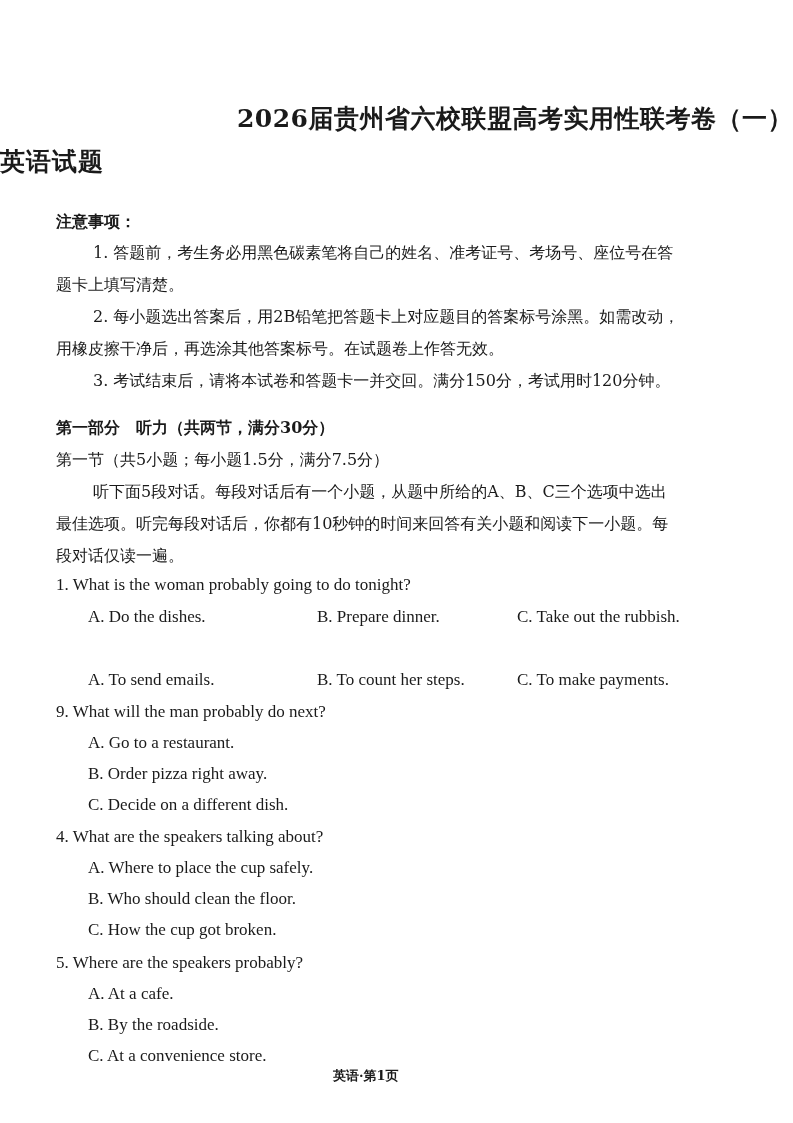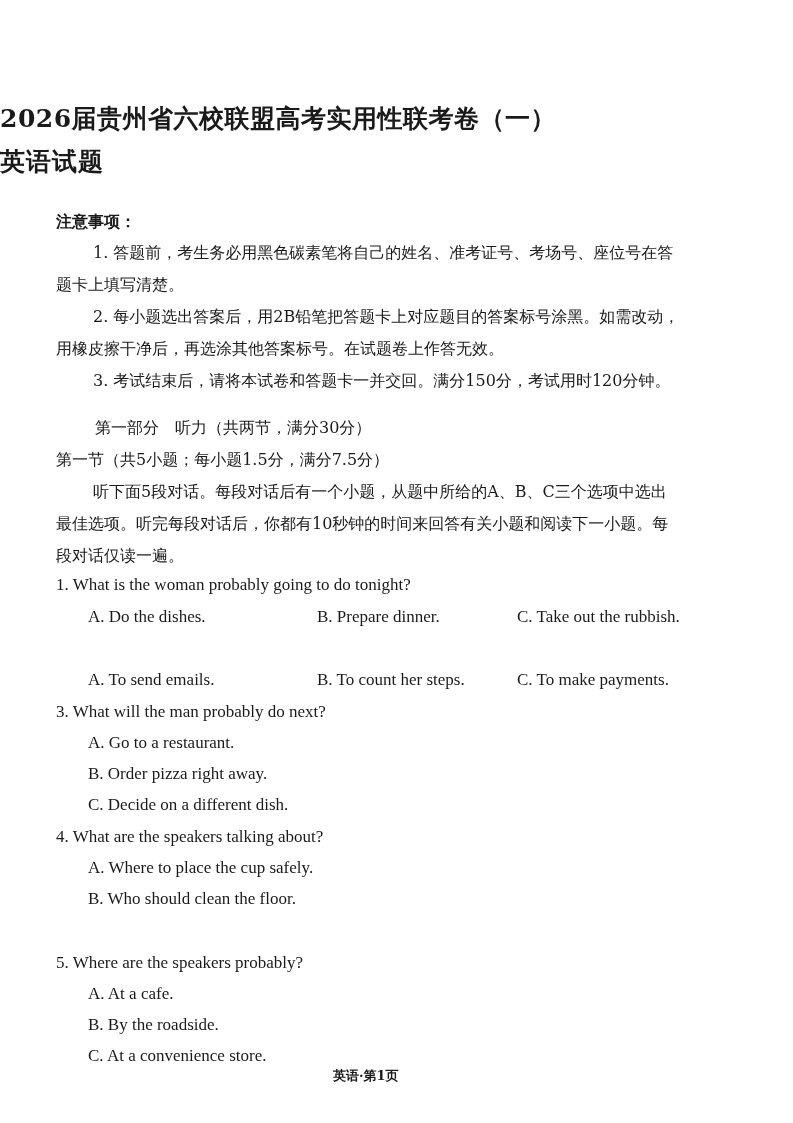--- a/index.html
+++ b/index.html
@@ -3,32 +3,32 @@
   <meta charset="utf-8">
   <style>
     html, body { margin: 0; padding: 0; }
     body {
       width: 793px; height: 1123px; background: #ffffff; color: #1a1a1a;
       font-family: "DejaVu Serif", "Liberation Serif", serif;
       position: relative; overflow: hidden;
     }
     .page { position: absolute; left: 0; top: 0; width: 793px; height: 1123px; }
     .title-main {
-      position: absolute; top: 102px; left: 0; width: 793px; text-align: left;
+      position: absolute; top: 102px; left: 0; width: 793px; text-align: right;
       font-size: 25px; font-weight: bold; letter-spacing: 0.5px;
     }
     .title-sub {
       position: absolute; top: 145px; left: 0; width: 793px; 
       font-size: 25px; font-weight: bold; letter-spacing: 1px;
     }
     .notice-head { position: absolute; left: 56px; top: 212px; font-size: 16px; font-weight: bold; }
     .line { position: absolute; font-size: 16px; white-space: nowrap; }
     .indent { left: 93px; }
     .flush { left: 56px; }
-    .bold { font-weight: normal; margin-left: 39px; }
+    .bold { font-weight: bold; }
     .q { position: absolute; left: 56px; font-family: "Liberation Serif", serif; font-size: 17px; white-space: nowrap; }
     .opt { position: absolute; font-family: "Liberation Serif", serif; font-size: 17px; white-space: nowrap; margin-left: 12px; }
     .footer { position: absolute; top: 1067px; left: 333px; font-size: 13px; font-weight: bold; }
   </style>
 </head>
 <body>
 
 <div class="page">
   <div class="title-main">2026届贵州省六校联盟高考实用性联考卷（一）</div>
   <div class="title-sub">英语试题</div>
@@ -48,28 +48,29 @@
 
   <div class="q" style="top:575px">1. What is the woman probably going to do tonight?</div>
   <div class="opt" style="top:607px; left:76px">A. Do the dishes.</div>
   <div class="opt" style="top:607px; left:305px">B. Prepare dinner.</div>
   <div class="opt" style="top:607px; left:505px">C. Take out the rubbish.</div>
 
   <div class="opt" style="top:670px; left:76px">A. To send emails.</div>
   <div class="opt" style="top:670px; left:305px">B. To count her steps.</div>
   <div class="opt" style="top:670px; left:505px">C. To make payments.</div>
 
-  <div class="q" style="top:702px">3. What will the man probably do next?</div>
+  <div class="q" style="top:702px">9. What will the man probably do next?</div>
   <div class="opt" style="top:733px; left:76px">A. Go to a restaurant.</div>
   <div class="opt" style="top:764px; left:76px">B. Order pizza right away.</div>
   <div class="opt" style="top:795px; left:76px">C. Decide on a different dish.</div>
 
   <div class="q" style="top:827px">4. What are the speakers talking about?</div>
   <div class="opt" style="top:889px; left:76px">B. Who should clean the floor.</div>
   <div class="opt" style="top:858px; left:76px">A. Where to place the cup safely.</div>
+  <div class="opt" style="top:920px; left:76px">C. How the cup got broken.</div>
 
   <div class="q" style="top:953px">5. Where are the speakers probably?</div>
   <div class="opt" style="top:984px; left:76px">A. At a cafe.</div>
   <div class="opt" style="top:1015px; left:76px">B. By the roadside.</div>
   <div class="opt" style="top:1046px; left:76px">C. At a convenience store.</div>
 
   <div class="footer">英语·第1页</div>
 </div>
 
 </body></html>

